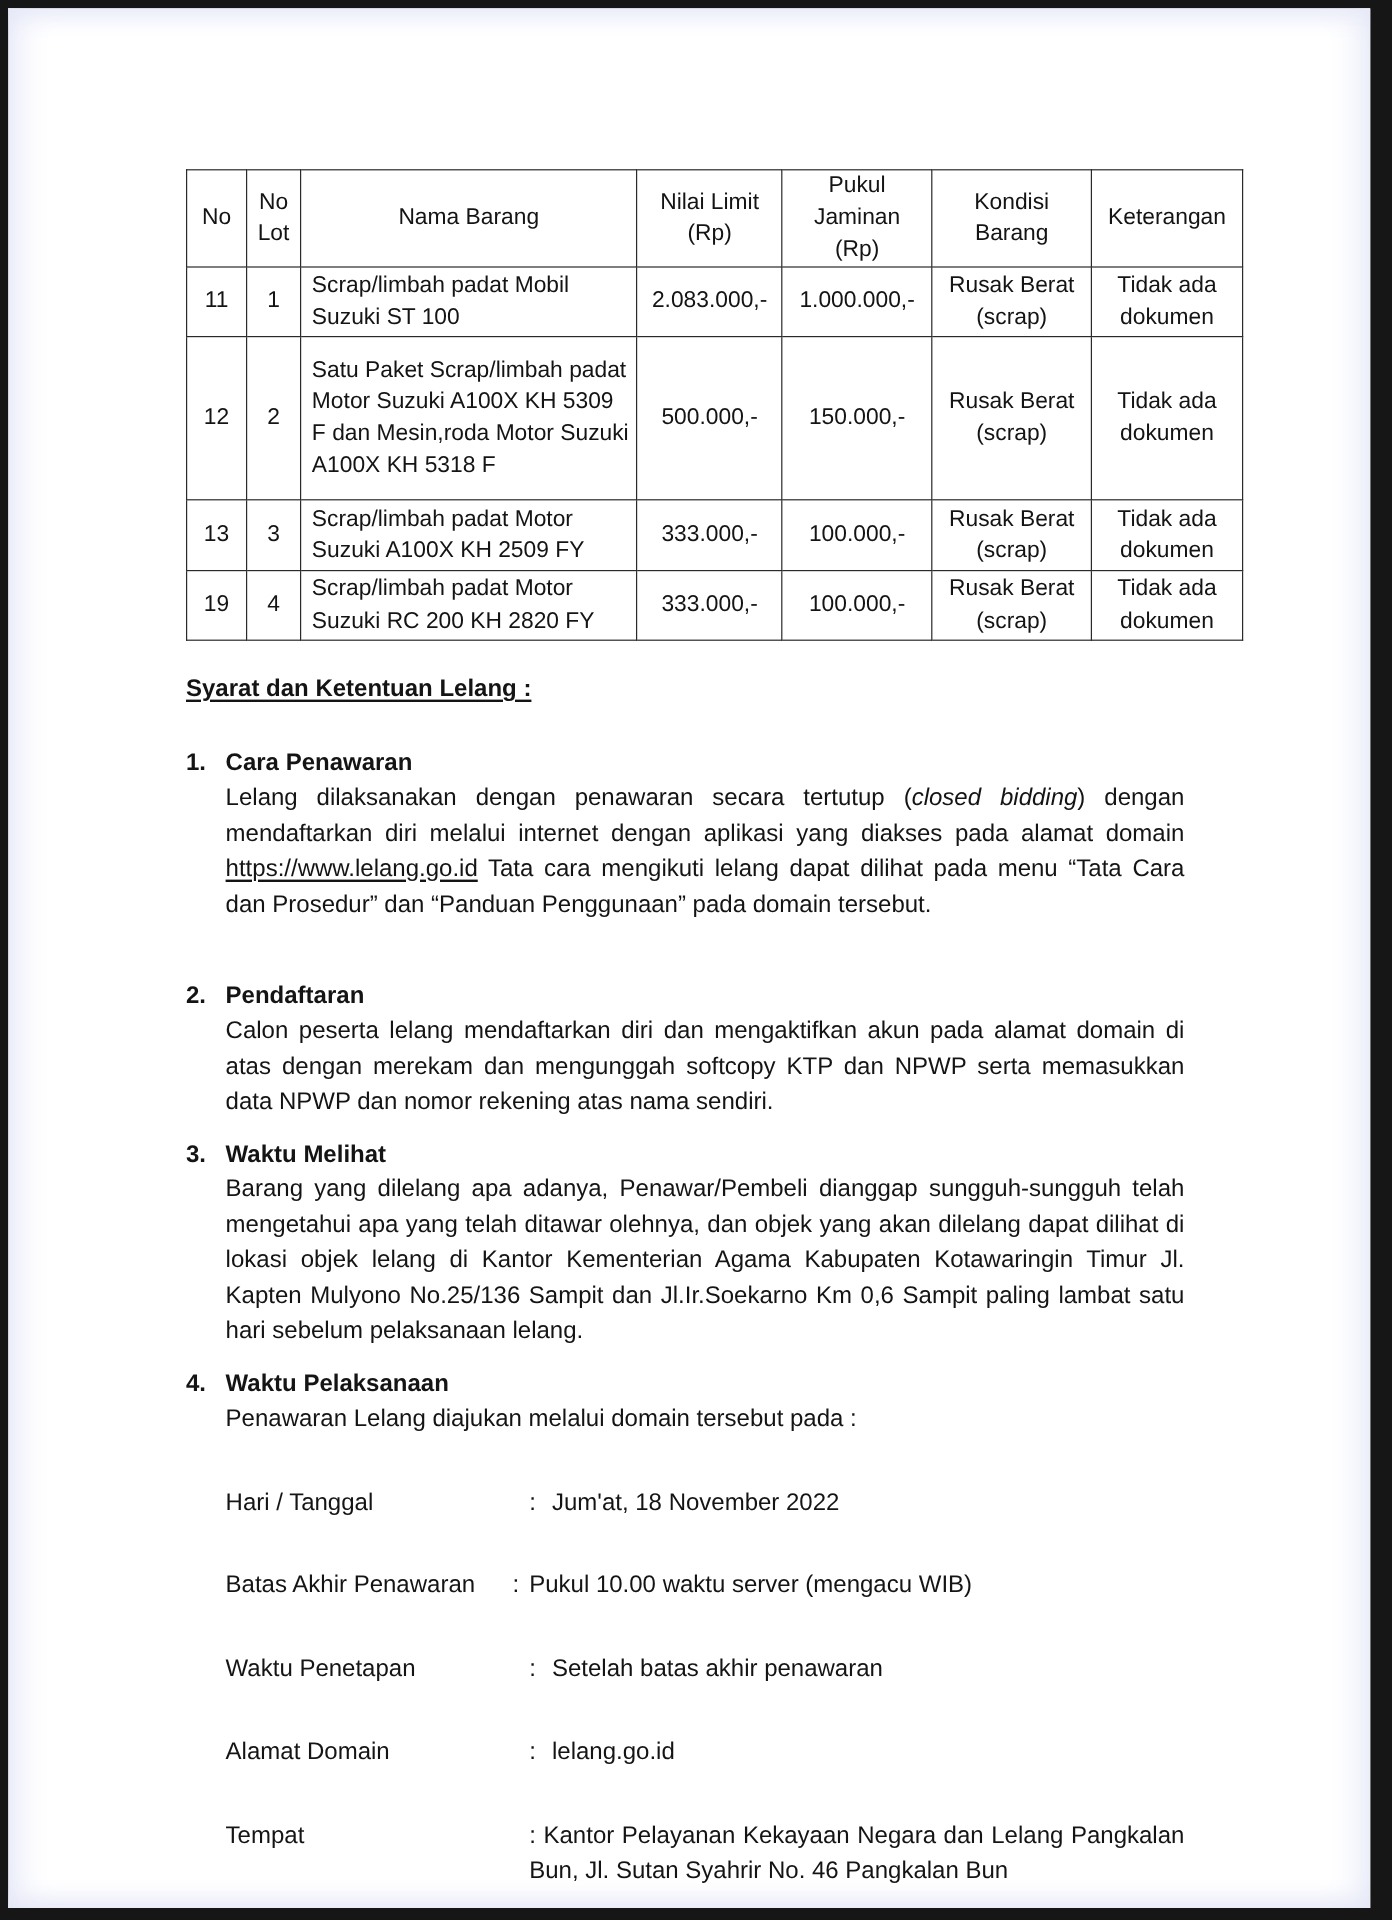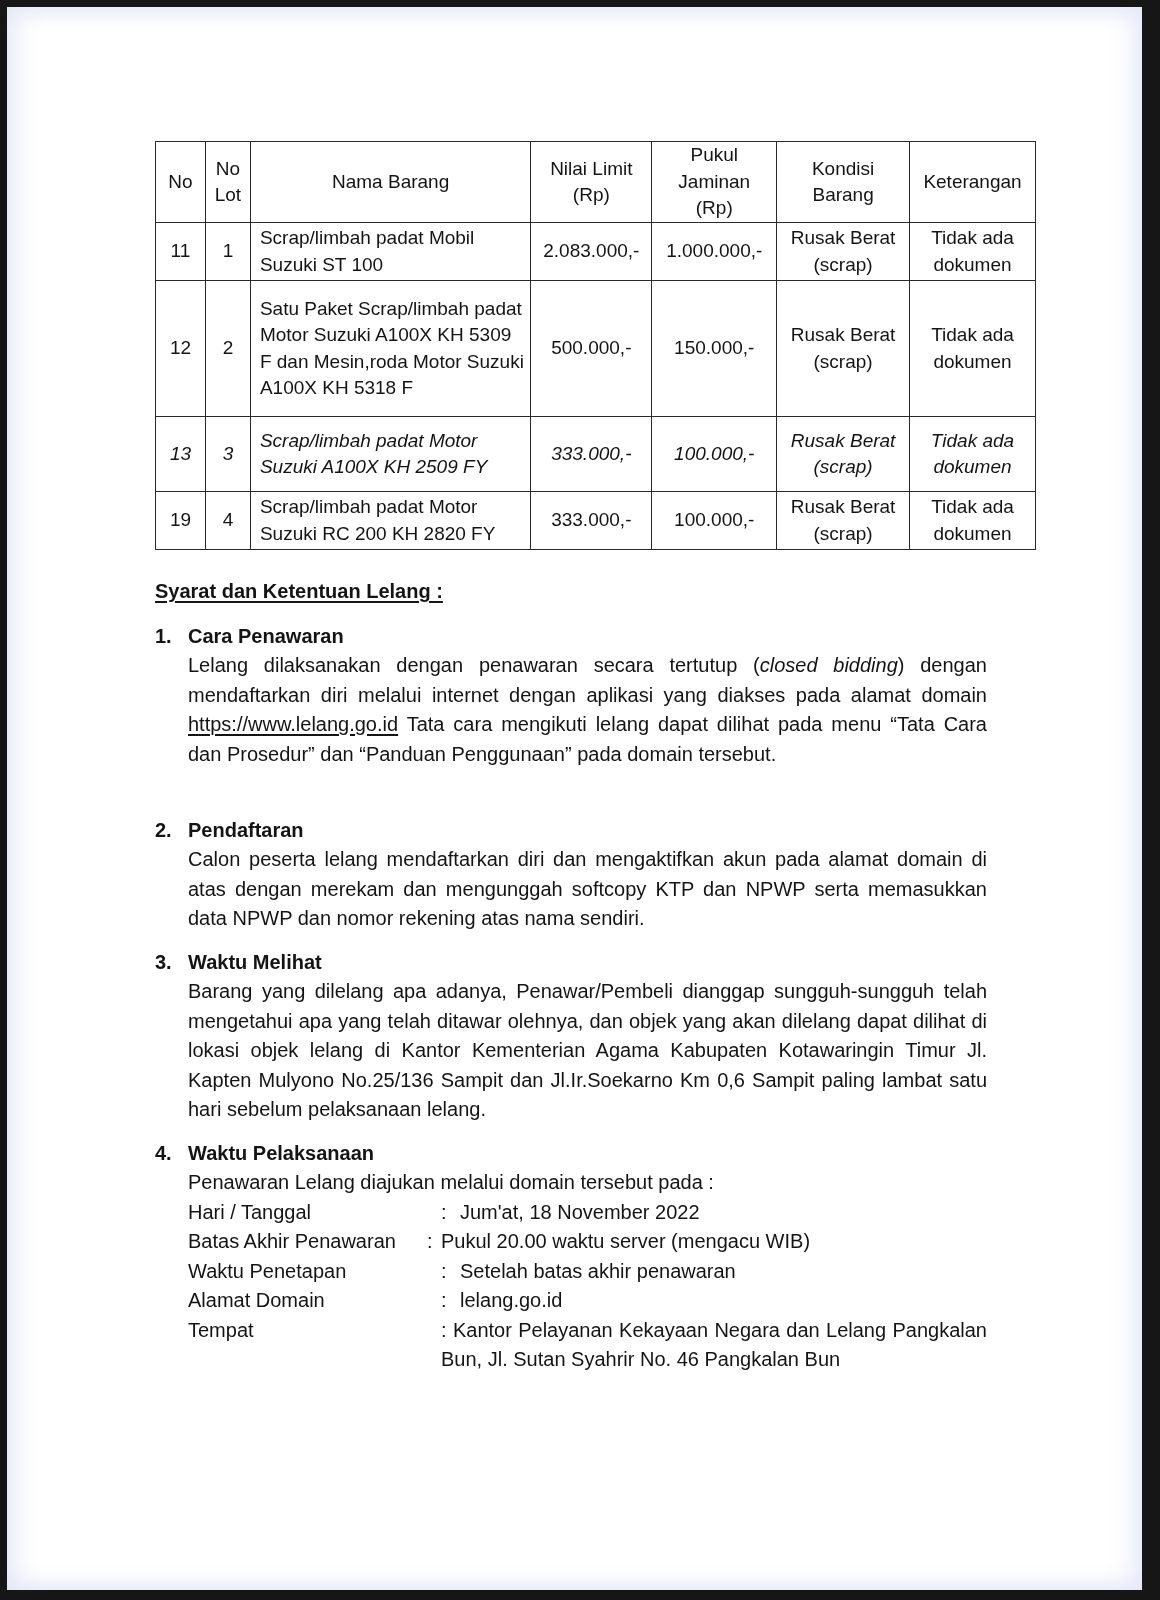--- a/index.html
+++ b/index.html
@@ -38,44 +38,44 @@
     col.c-no { width: 50px; }
     col.c-lot { width: 45px; }
     col.c-name { width: 281px; }
     col.c-limit { width: 121px; }
     col.c-jam { width: 125px; }
     col.c-kond { width: 133px; }
     col.c-ket { width: 126px; }
     tr.hdr { height: 81px; }
     tr.r11 { height: 58px; }
     tr.r12 { height: 136px; }
-    tr.r13 { height: 75px; font-style: italic; }
+    tr.r13 { height: 59px; }
     tr.r14 { height: 58px; }
 
     
     .terms-title {
-      position: absolute; left: 148px; top: 573px;
+      position: absolute; left: 148px; top: 556px;
       font-size: 20px; font-weight: bold;
       text-decoration: underline;
       text-underline-offset: 3px;
     }
     .section { position: absolute; left: 148px; width: 832px; font-size: 20px; }
     .section .head { display: flex; font-weight: bold; line-height: 30px; }
     .section .num { width: 33px; }
     .section .body {
       margin-left: 33px;
       text-align: justify;
       line-height: 29.5px;
     }
     .s1 { top: 614px; }
     .s2 { top: 808px; }
     .s3 { top: 940px; }
     .s4 { top: 1131px; }
     .link { text-decoration: underline; text-underline-offset: 3px; }
-    .kv { display: flex; line-height: 29.5px; }
+    .kv { display: flex; line-height: 29.5px; margin-top: 40px; }
     .kv .k { width: 253px; flex: none; }
     .kv .sep { width: 19px; flex: none; }
     .kv .v { flex: 1; text-align: justify; }
     .kv.tight .sep { width: 14px; }
   </style>
 </head>
 <body>
 
 <div class="page">
 
@@ -174,21 +174,21 @@
     <div class="body">
       <div>Penawaran Lelang diajukan melalui domain tersebut  pada :</div>
       <div class="kv">
         <span class="k">Hari / Tanggal</span>
         <span class="sep">:</span>
         <span class="v">Jum'at, 18 November 2022</span>
       </div>
       <div class="kv tight">
         <span class="k" style="width:239px">Batas Akhir Penawaran</span>
         <span class="sep">:</span>
-        <span class="v">Pukul 20.00 waktu server (mengacu WIB)</span>
+        <span class="v">Pukul 10.00 waktu server (mengacu WIB)</span>
       </div>
       <div class="kv">
         <span class="k">Waktu Penetapan</span>
         <span class="sep">:</span>
         <span class="v">Setelah batas akhir penawaran</span>
       </div>
       <div class="kv">
         <span class="k">Alamat Domain</span>
         <span class="sep">:</span>
         <span class="v">lelang.go.id</span>

